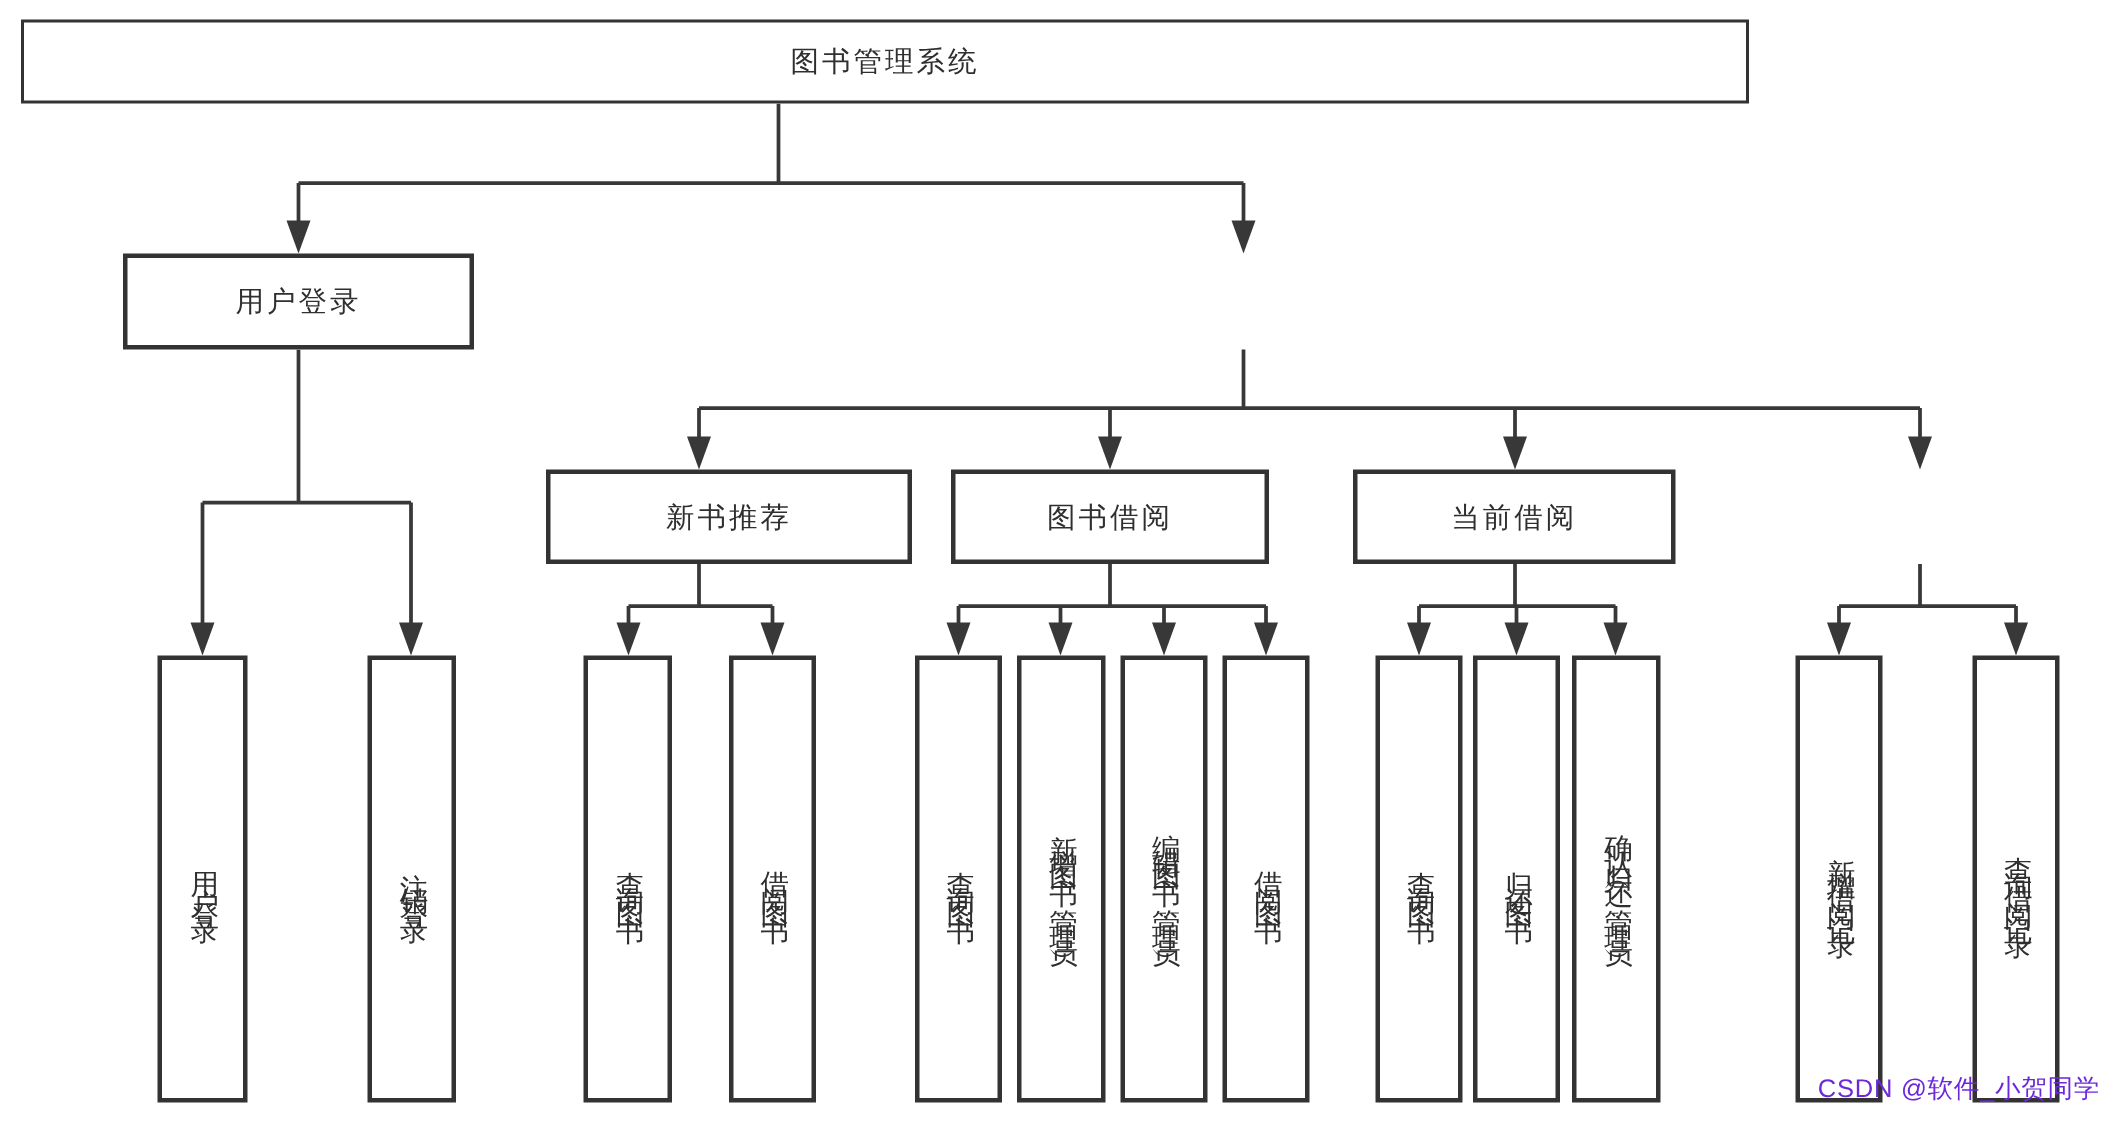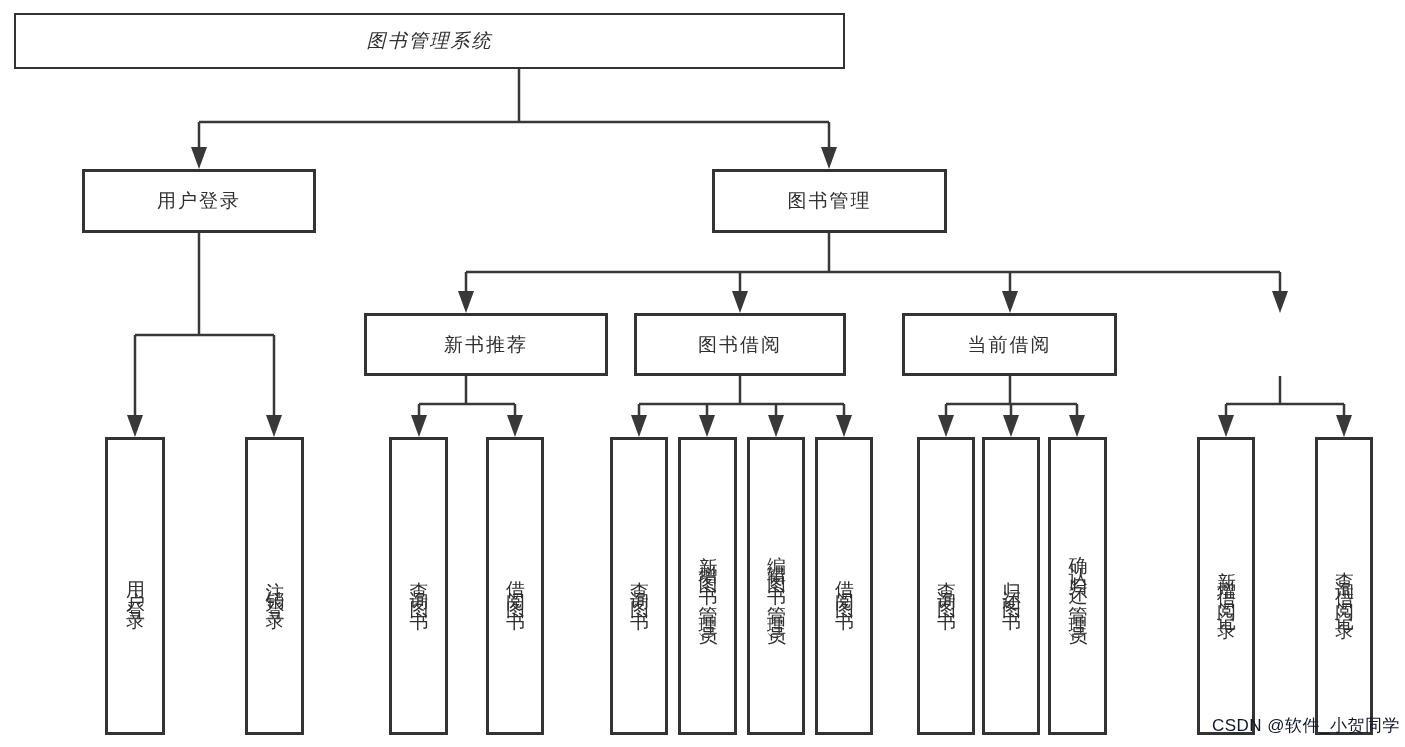--- a/index.html
+++ b/index.html
@@ -39,21 +39,21 @@
     letter-spacing: 10px;
     line-height: 1.1;
     white-space: nowrap;
   }
   .watermark {
     position: absolute;
     top: 714px;
     right: 5px;
     font-size: 17px;
     letter-spacing: 0.5px;
-    color: #0f172a;
+    color: #6d28d9;
     z-index: 2;
     white-space: nowrap;
   }
 </style>
 </head>
 <body>
 
 <div class="canvas">
 
   <svg class="connectors" width="1405" height="747" viewBox="0 0 1405 747">
@@ -88,29 +88,26 @@
     <path d="M1010,376 V404 M946,404 H1077 M946,404 V416 M1011,404 V416 M1077,404 V416" fill="none" stroke="#383838" stroke-width="2.5"></path>
     <use href="#arrowhead" x="946" y="437"></use>
     <use href="#arrowhead" x="1011" y="437"></use>
     <use href="#arrowhead" x="1077" y="437"></use>
 
     <path d="M1280,376 V404 M1226,404 H1344 M1226,404 V416 M1344,404 V416" fill="none" stroke="#383838" stroke-width="2.5"></path>
     <use href="#arrowhead" x="1226" y="437"></use>
     <use href="#arrowhead" x="1344" y="437"></use>
   </svg>
 
-  <div class="node root" style="left:14px; top:13px; width:831px; height:56px;font-style:italic;">
+  <div class="node root" style="left:14px; top:13px; width:1152px; height:56px;">
     <span class="hlabel">图书管理系统</span>
   </div>
 
   <div class="node" style="left:82px; top:169px; width:234px; height:64px;">
     <span class="hlabel">用户登录</span>
-  </div>
-  <div class="node" style="left:712px; top:169px; width:235px; height:64px;">
-    <span class="hlabel">图书管理</span>
   </div>
 
   <div class="node" style="left:364px; top:313px; width:244px; height:63px;">
     <span class="hlabel">新书推荐</span>
   </div>
   <div class="node" style="left:634px; top:313px; width:212px; height:63px;">
     <span class="hlabel">图书借阅</span>
   </div>
   <div class="node" style="left:902px; top:313px; width:215px; height:63px;">
     <span class="hlabel">当前借阅</span>

